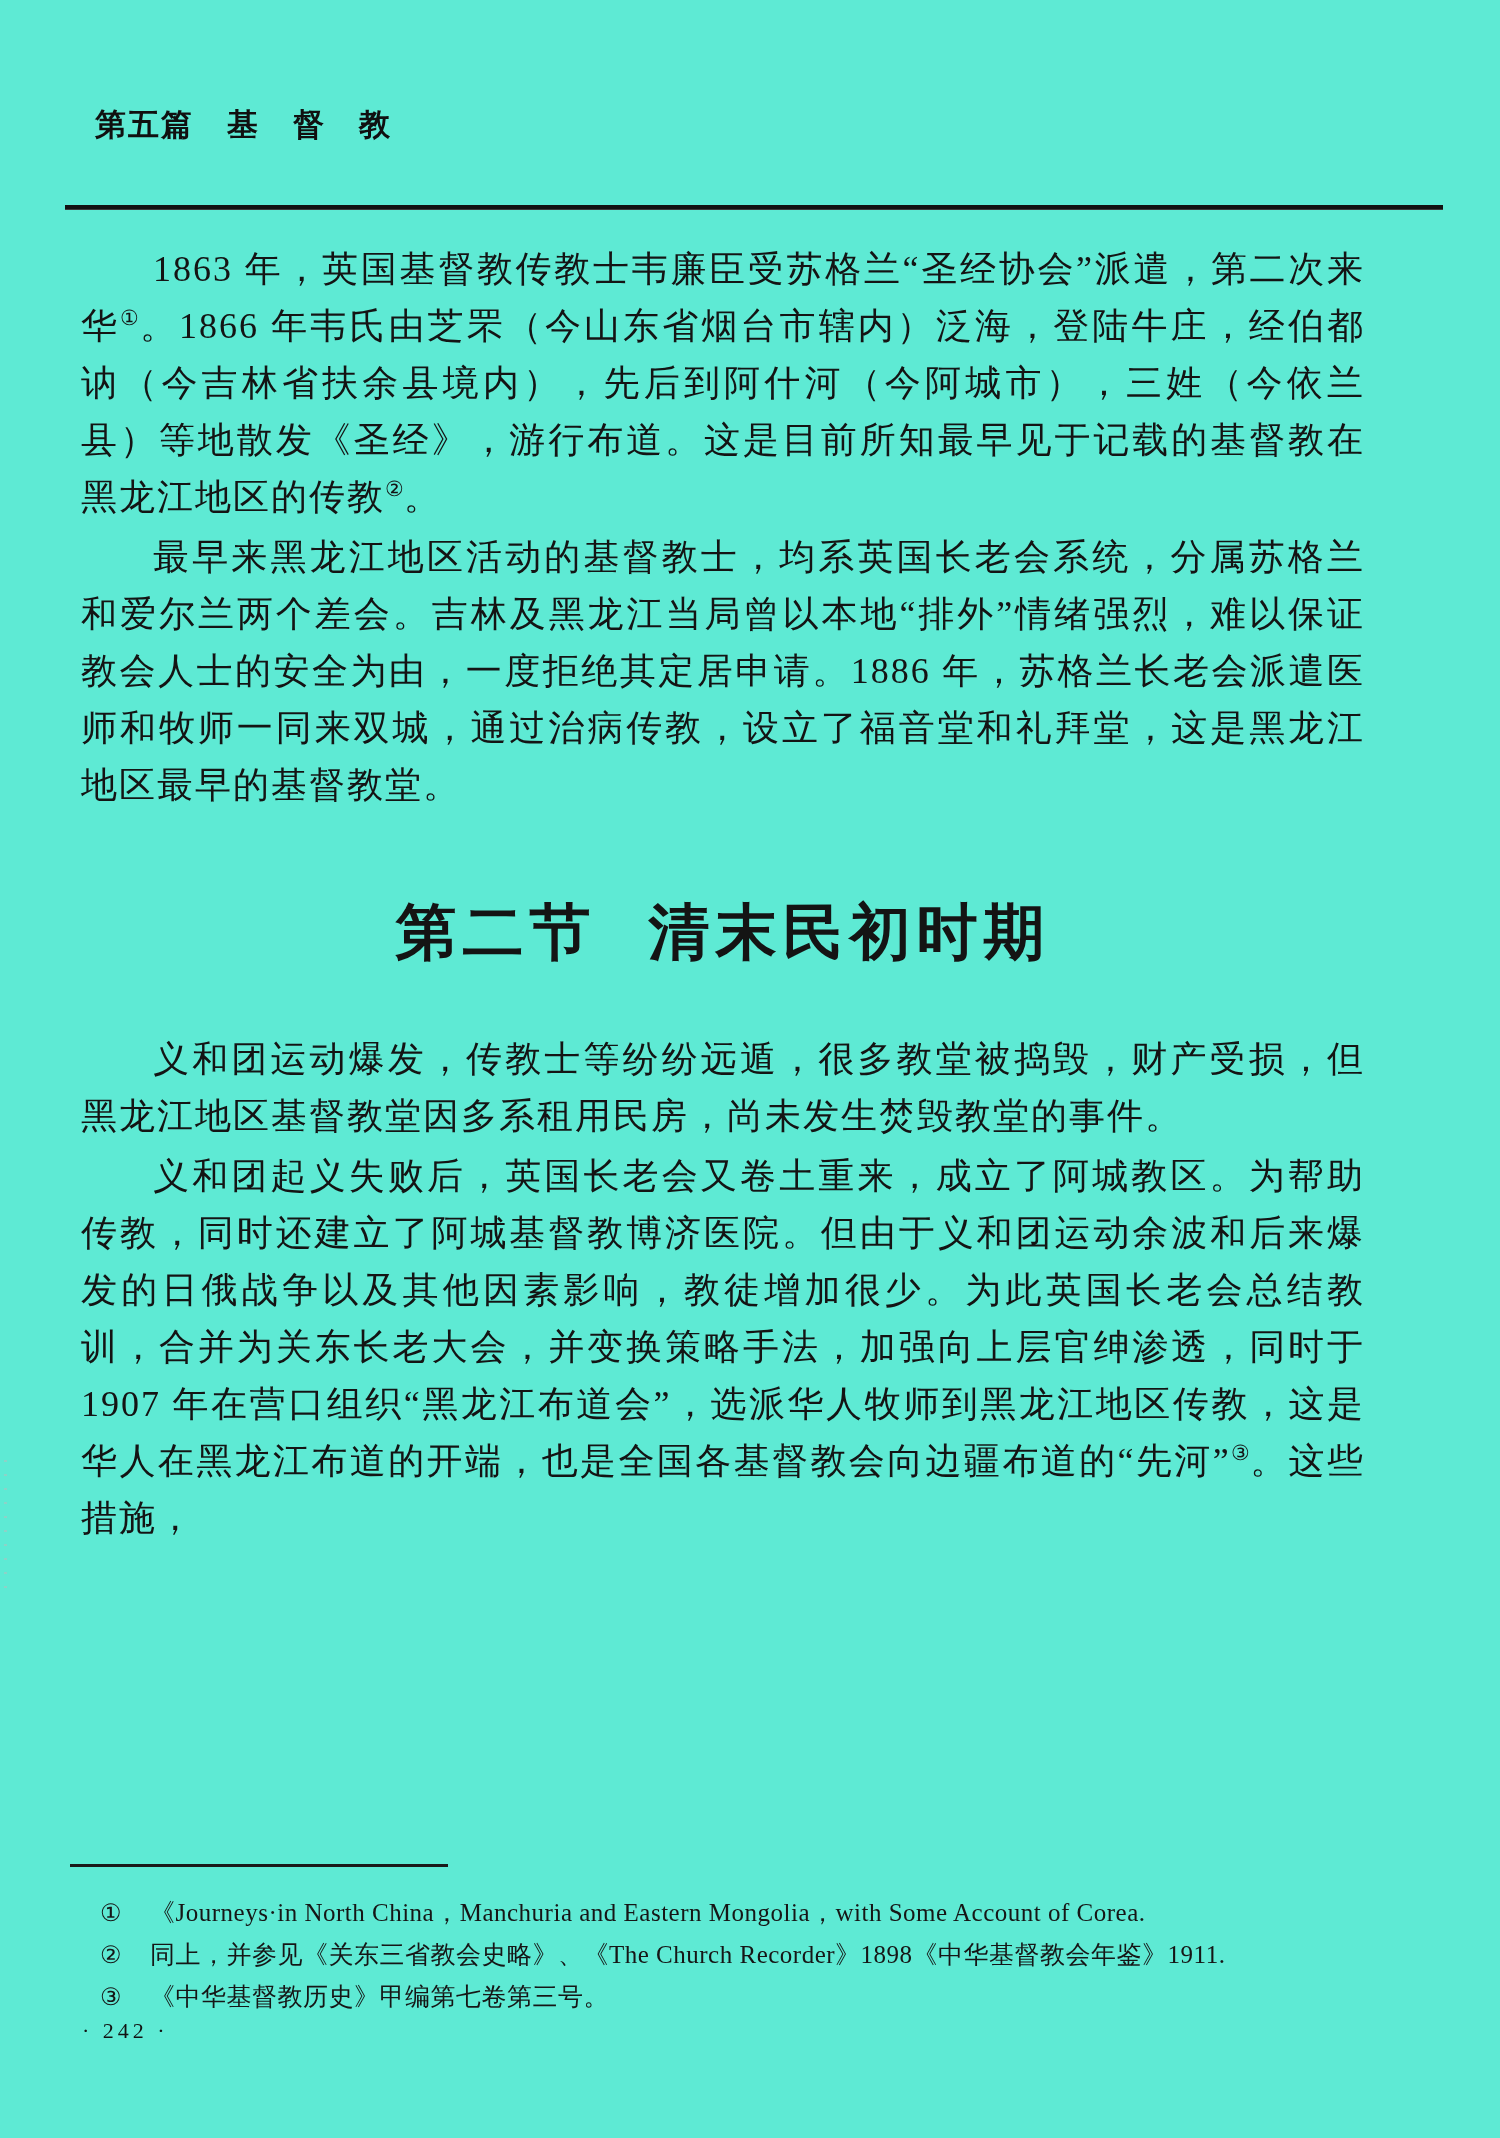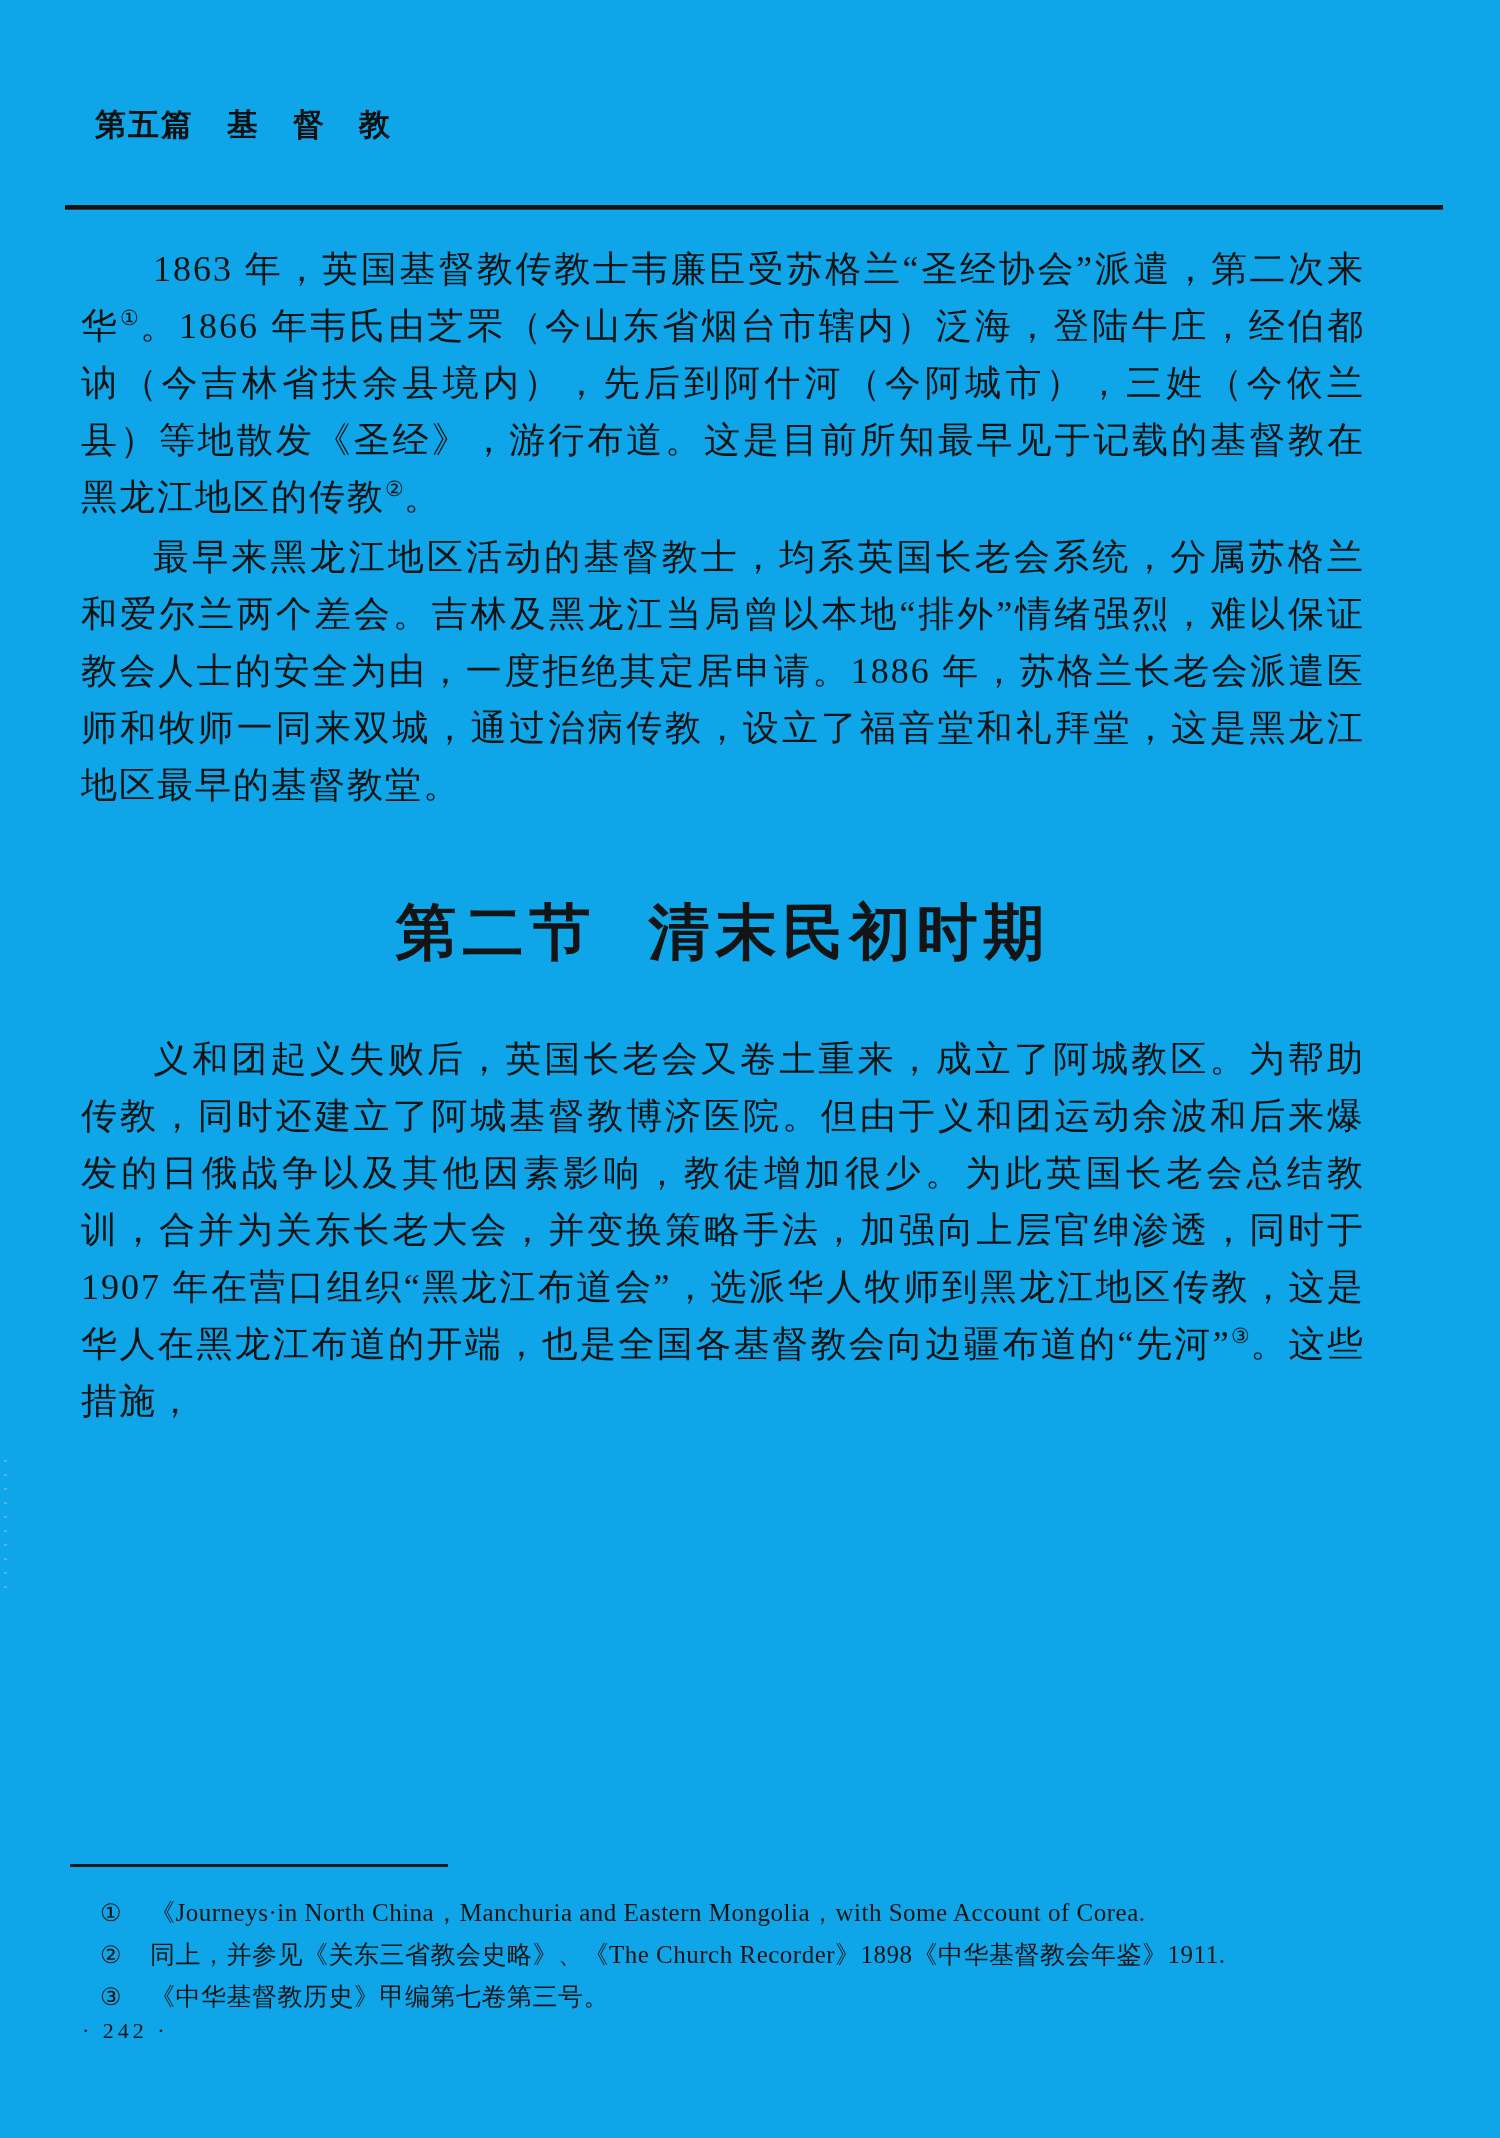--- a/index.html
+++ b/index.html
@@ -1,21 +1,21 @@
 <!DOCTYPE html>
 <html><head>
 <meta charset="utf-8">
 <style>
   html, body { margin: 0; padding: 0; background: #e8e8e6; }
   .page {
     position: relative;
     width: 1500px;
     height: 2138px;
     margin: 0 auto;
-    background: #0ea5e9;
+    background: #5eead4;
     color: #141414;
     font-family: "Liberation Serif", "DejaVu Serif", serif;
     overflow: hidden;
   }
   .running-header {
     position: absolute;
     top: 104px;
     left: 95px;
     font-family: "Liberation Sans", "DejaVu Sans", sans-serif;
     font-weight: bold;
@@ -123,20 +123,21 @@
 
     <p>1863 年，英国基督教传教士韦廉臣受苏格兰“圣经协会”派遣，第二次来华<sup>①</sup>。1866 年韦氏由芝罘（今山东省烟台市辖内）泛海，登陆牛庄，经伯都讷（今吉林省扶余县境内），先后到阿什河（今阿城市），三姓（今依兰县）等地散发《圣经》，游行布道。这是目前所知最早见于记载的基督教在黑龙江地区的传教<sup>②</sup>。</p>
 
     <p>最早来黑龙江地区活动的基督教士，均系英国长老会系统，分属苏格兰和爱尔兰两个差会。吉林及黑龙江当局曾以本地“排外”情绪强烈，难以保证教会人士的安全为由，一度拒绝其定居申请。1886 年，苏格兰长老会派遣医师和牧师一同来双城，通过治病传教，设立了福音堂和礼拜堂，这是黑龙江地区最早的基督教堂。</p>
 
     <div class="section-heading">
       <span class="sec-no">第二节</span><span>清末民初时期</span>
     </div>
 
 
+    <p>义和团运动爆发，传教士等纷纷远遁，很多教堂被捣毁，财产受损，但黑龙江地区基督教堂因多系租用民房，尚未发生焚毁教堂的事件。</p>
 
     <p>义和团起义失败后，英国长老会又卷土重来，成立了阿城教区。为帮助传教，同时还建立了阿城基督教博济医院。但由于义和团运动余波和后来爆发的日俄战争以及其他因素影响，教徒增加很少。为此英国长老会总结教训，合并为关东长老大会，并变换策略手法，加强向上层官绅渗透，同时于 1907 年在营口组织“黑龙江布道会”，选派华人牧师到黑龙江地区传教，这是华人在黑龙江布道的开端，也是全国各基督教会向边疆布道的“先河”<sup>③</sup>。这些措施，</p>
 
   </div>
 
   <div class="footnote-divider"></div>
 
   <div class="footnotes">
     <div class="footnote-row">
       <span class="footnote-marker">①</span>

